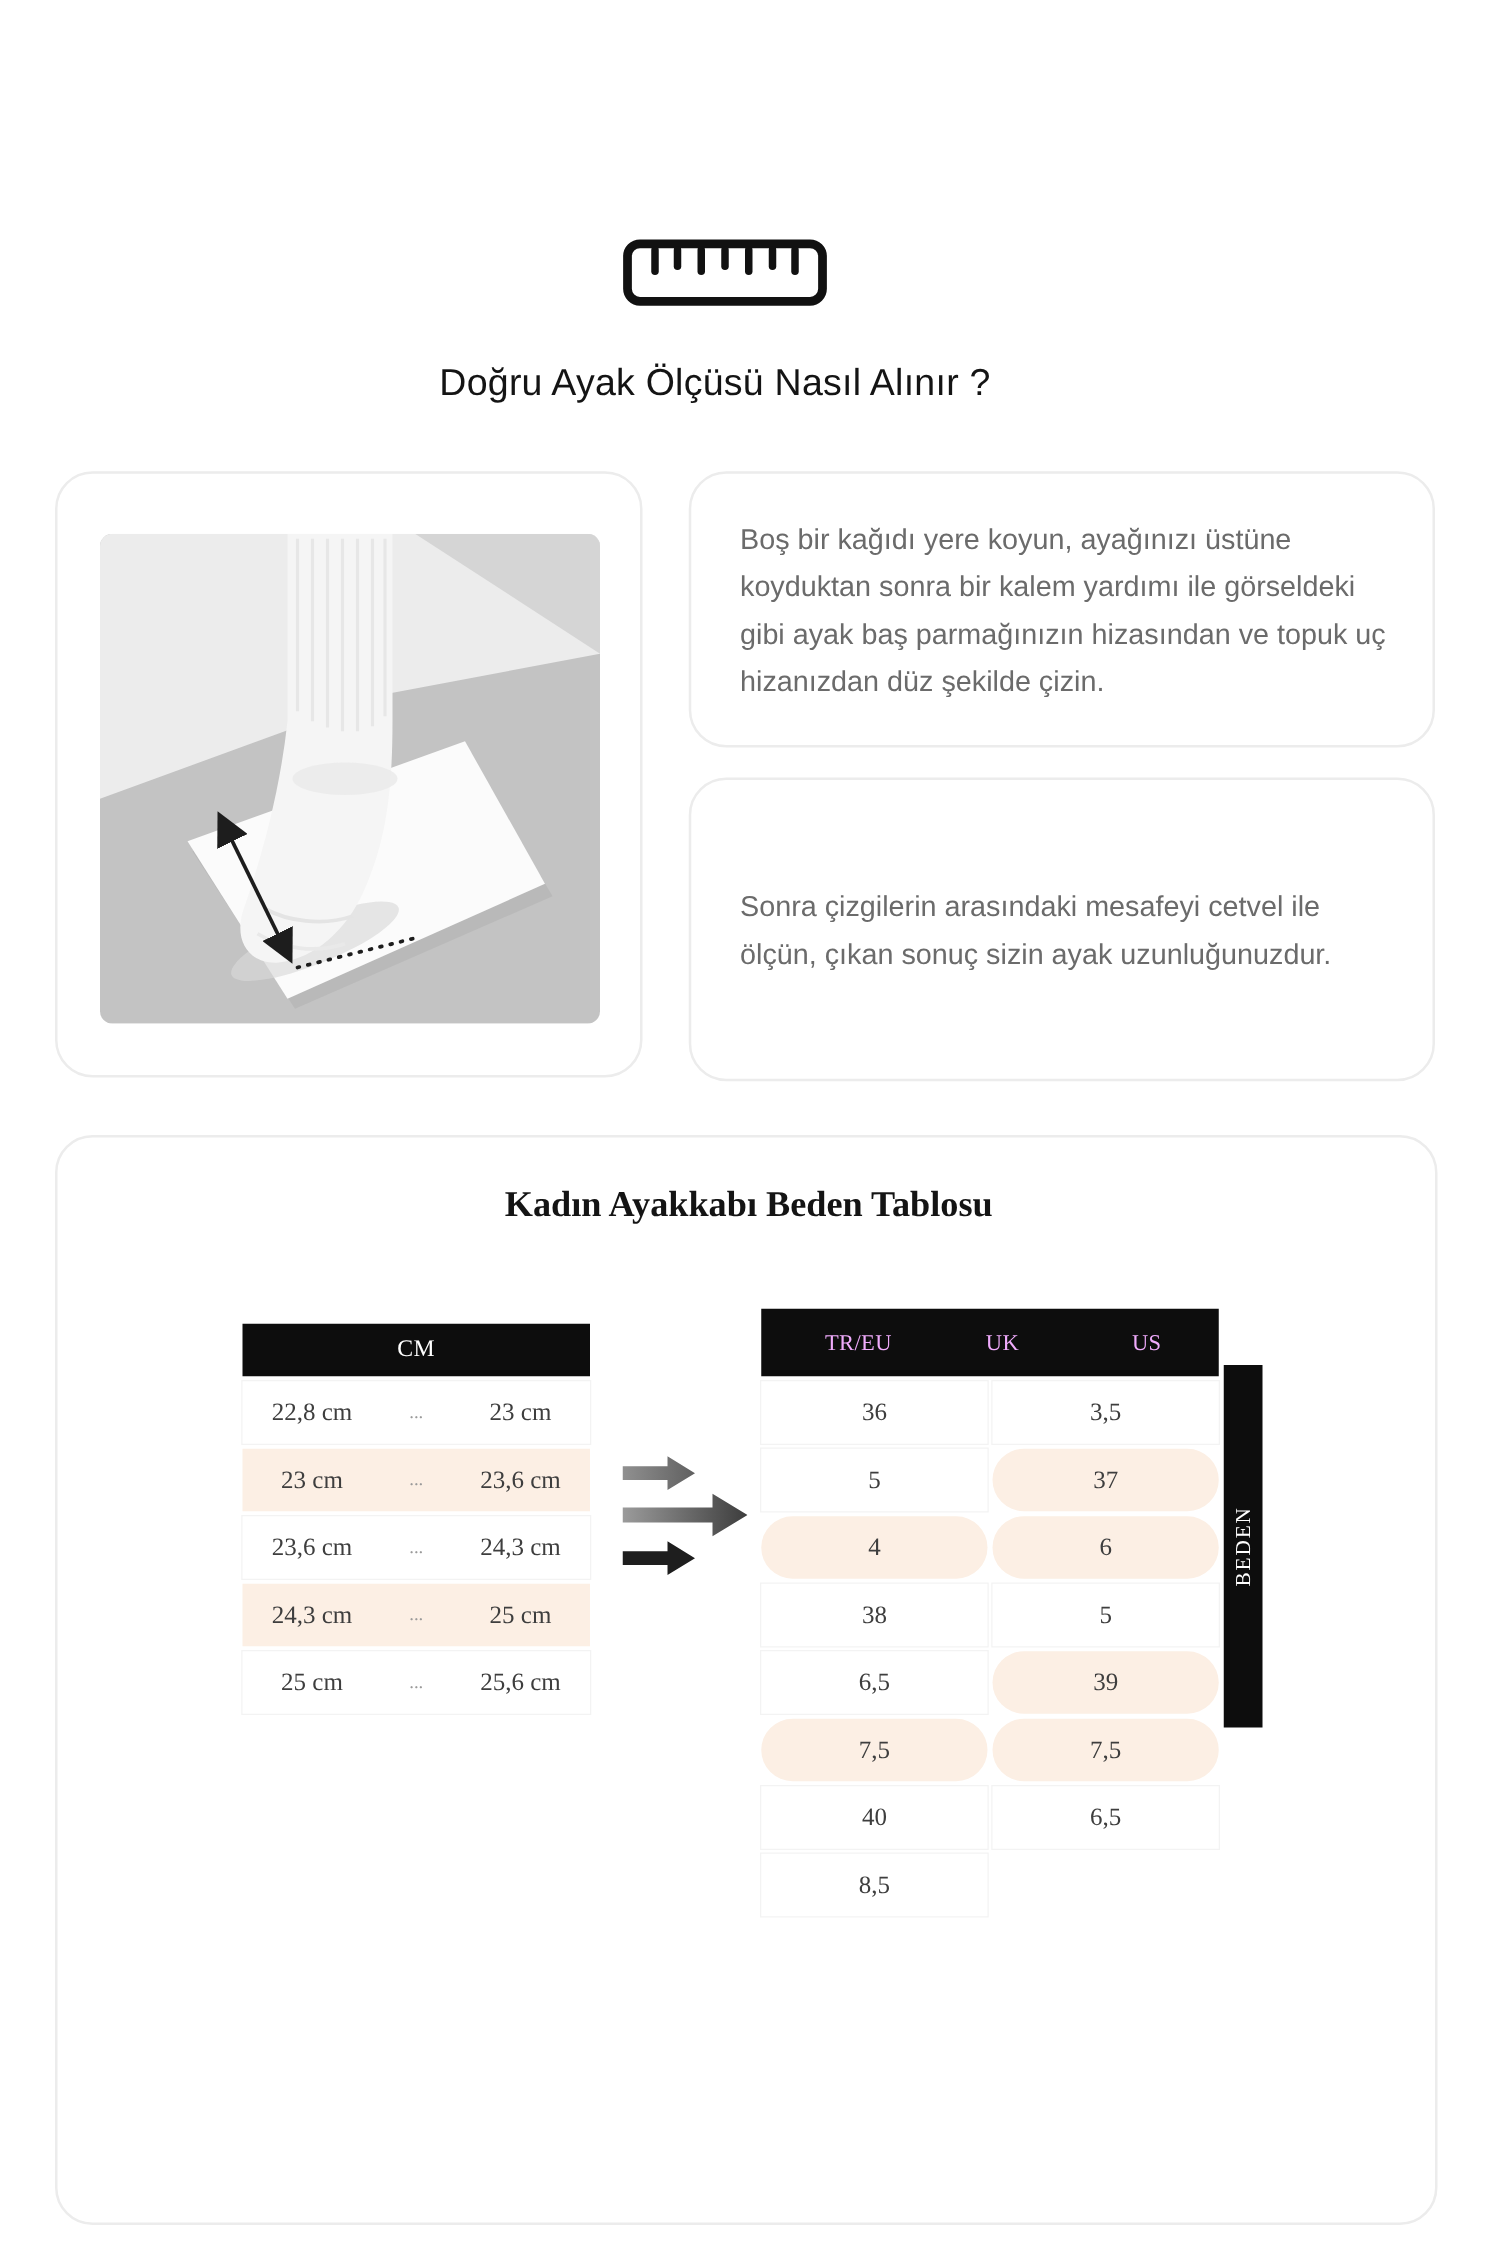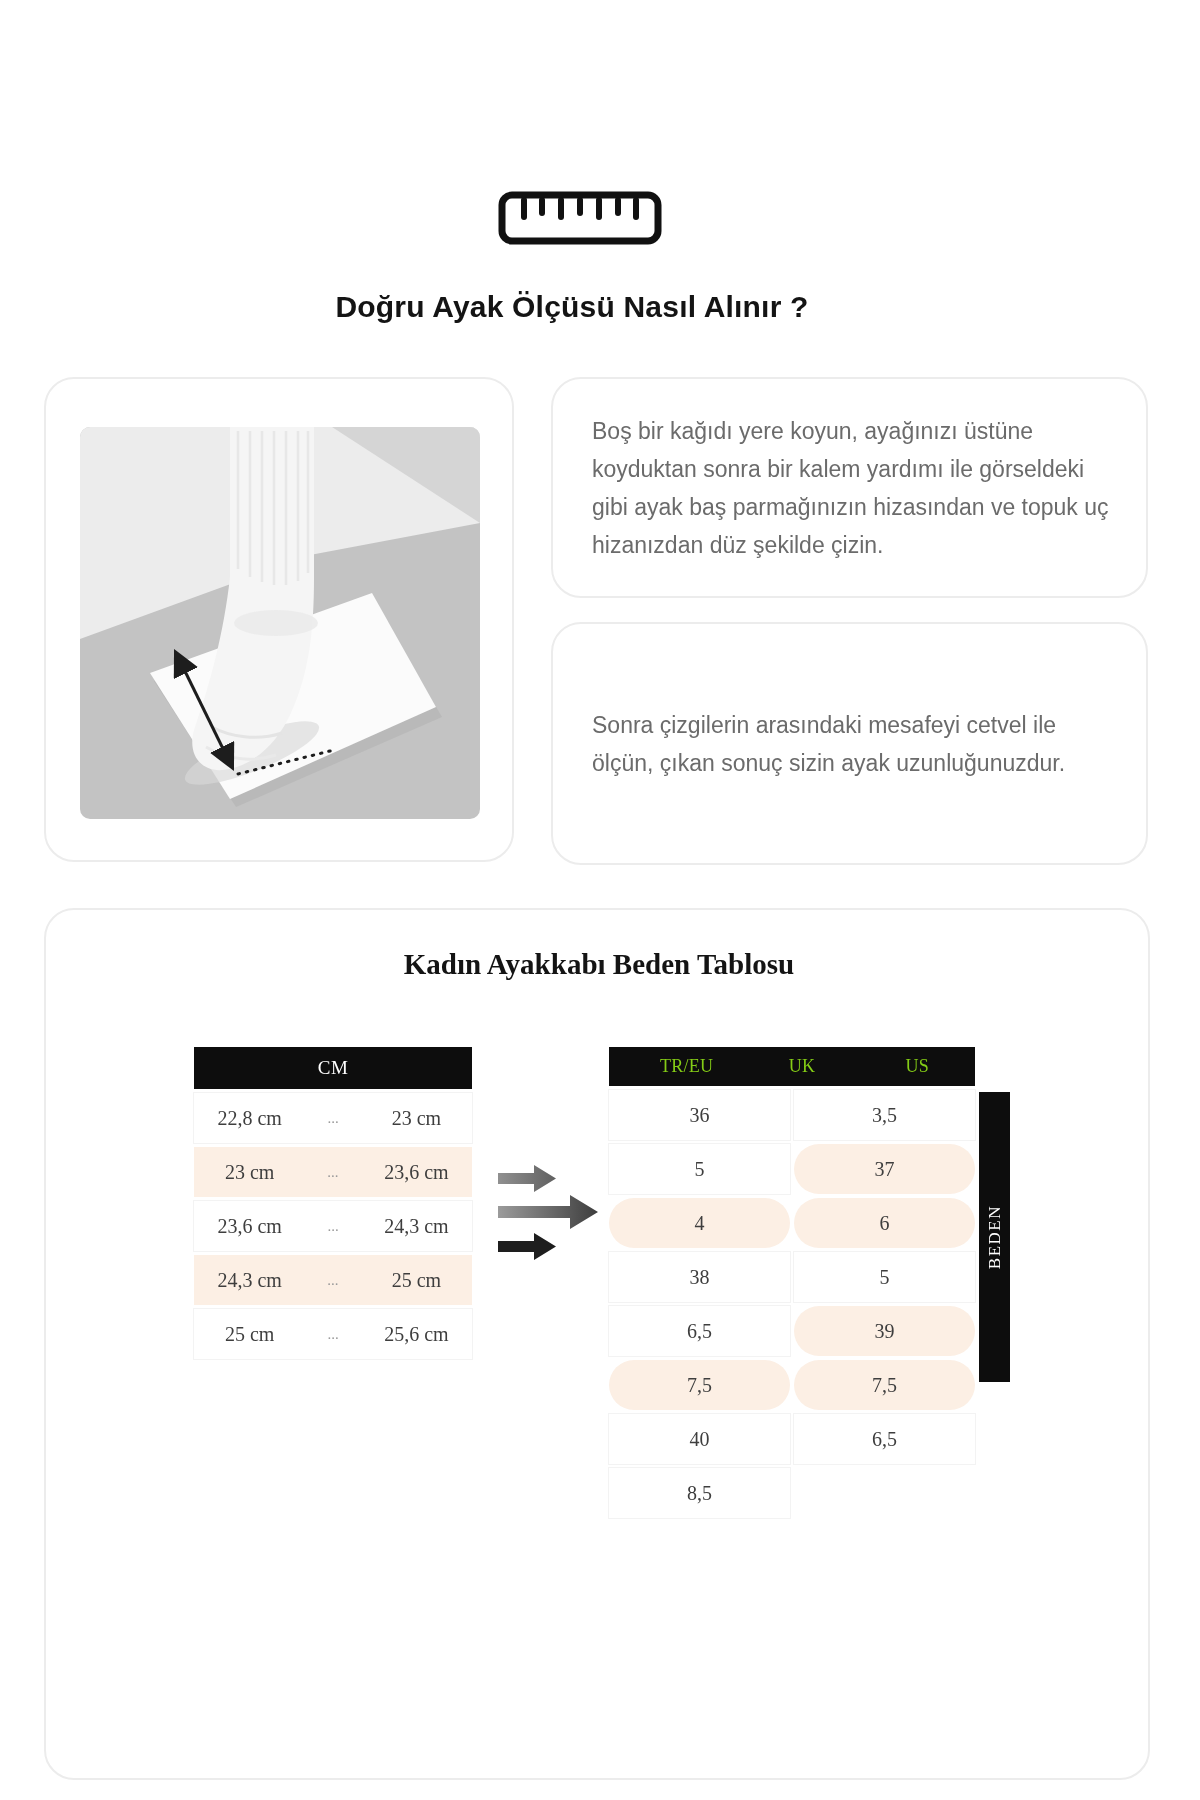--- a/index.html
+++ b/index.html
@@ -4,47 +4,47 @@
 <style>
   html,body{margin:0;padding:0;background:#ffffff;}
   .page{
     position:relative;width:1200px;height:1800px;background:#ffffff;
     font-family:"Liberation Sans","DejaVu Sans",sans-serif;overflow:hidden;
   }
   .abs{position:absolute;}
   
   .ruler-wrap{left:498px;top:190px;width:164px;height:56px;}
   .page-title{left:0;top:290px;width:1144px;text-align:center;
-    font-size:30px;font-weight:700;color:#141414;letter-spacing:.2px;}
+    font-size:30px;font-weight:400;color:#141414;letter-spacing:.2px;}
   
   .card{background:#fff;border:2px solid #ececec;border-radius:30px;box-sizing:border-box;}
   .photo-card{left:44px;top:377px;width:470px;height:485px;}
   .photo{position:absolute;left:34px;top:48px;width:400px;height:392px;
     border-radius:10px;overflow:hidden;}
   .instr-card-1{left:551px;top:377px;width:597px;height:221px;display:flex;align-items:center;}
   .instr-card-2{left:551px;top:622px;width:597px;height:243px;display:flex;align-items:center;}
   .instr-text{padding:0 34px 0 39px;font-size:23px;line-height:38px;color:#6b6b6b;}
   
   .chart-card{left:44px;top:908px;width:1106px;height:872px;font-family:Liberation Serif, serif;}
   .chart-title{left:0;top:38px;width:1106px;text-align:center;
     font-size:29px;font-weight:700;color:#141414;}
   
   .cm-table{left:148px;top:137px;width:278px;}
   .thead{height:42px;background:#0d0d0d;color:#ffffff;font-size:19px;
-    display:flex;align-items:center;justify-content:center;letter-spacing:.5px;}
+    display:flex;align-items:center;justify-content:center;letter-spacing:.5px;margin-top:12px;}
   .cm-row{height:50px;margin-top:4px;display:flex;align-items:center;
     font-size:20px;color:#3e3e3e;}
   .cm-row.white{background:#ffffff;box-shadow:0 0 0 1px #f3f3f3;justify-content:space-between;}
   .cm-row.alt{background:#fcefe4;}
   .cm-from{width:40%;text-align:center;}
   .cm-sep{width:20%;text-align:center;color:#9a9a9a;font-size:15px;}
   .cm-to{width:40%;text-align:center;}
   
   .size-table{left:563px;top:137px;width:366px;}
-  .size-head{display:flex;height:39px;background:#0d0d0d;color:#84cc16;font-size:18px;padding-left:20px;}
+  .size-head{display:flex;height:54px;background:#0d0d0d;color:#f0abfc;font-size:18px;padding-left:20px;}
   .size-head span{flex:1;display:flex;align-items:center;justify-content:center;letter-spacing:.3px;}
   .size-body{display:grid;grid-template-columns:repeat(2,1fr);gap:4px;margin-top:4px;}
   .size-cell{height:50px;display:flex;align-items:center;justify-content:center;
     font-size:20px;color:#3e3e3e;}
   .size-cell.white{background:#ffffff;box-shadow:0 0 0 1px #f3f3f3;}
   .size-cell.alt{background:#fcefe4;border-radius:25px;}
   
   .beden-bar{left:933px;top:182px;width:31px;height:290px;background:#0d0d0d;
     display:flex;align-items:center;justify-content:center;}
   .beden-bar span{color:#ffffff;font-size:17px;letter-spacing:1.5px;

